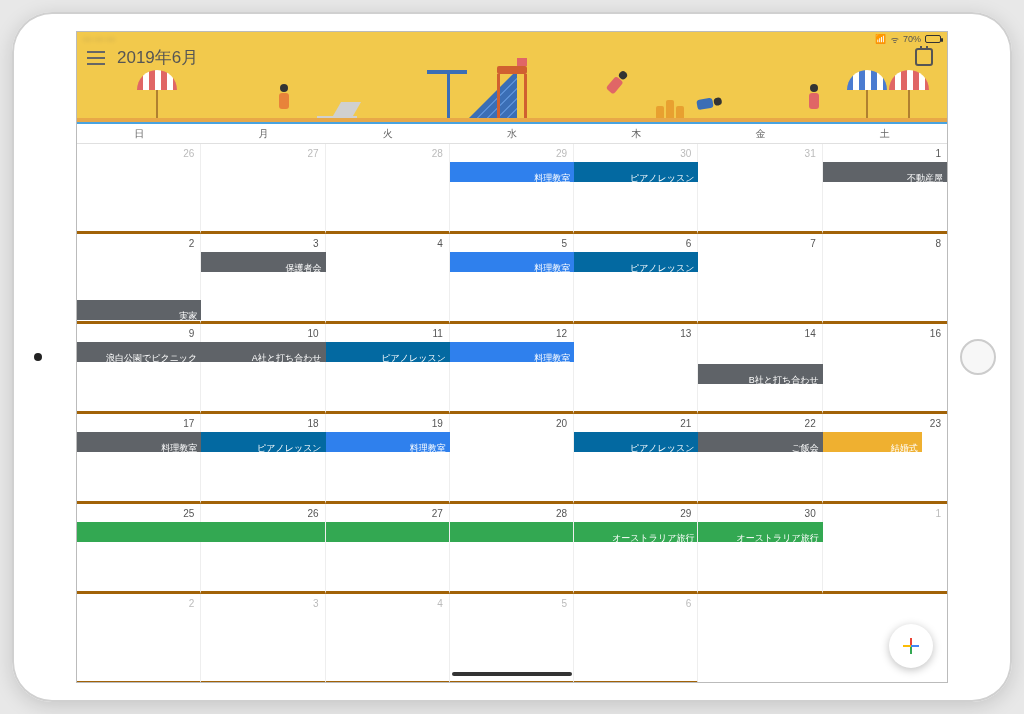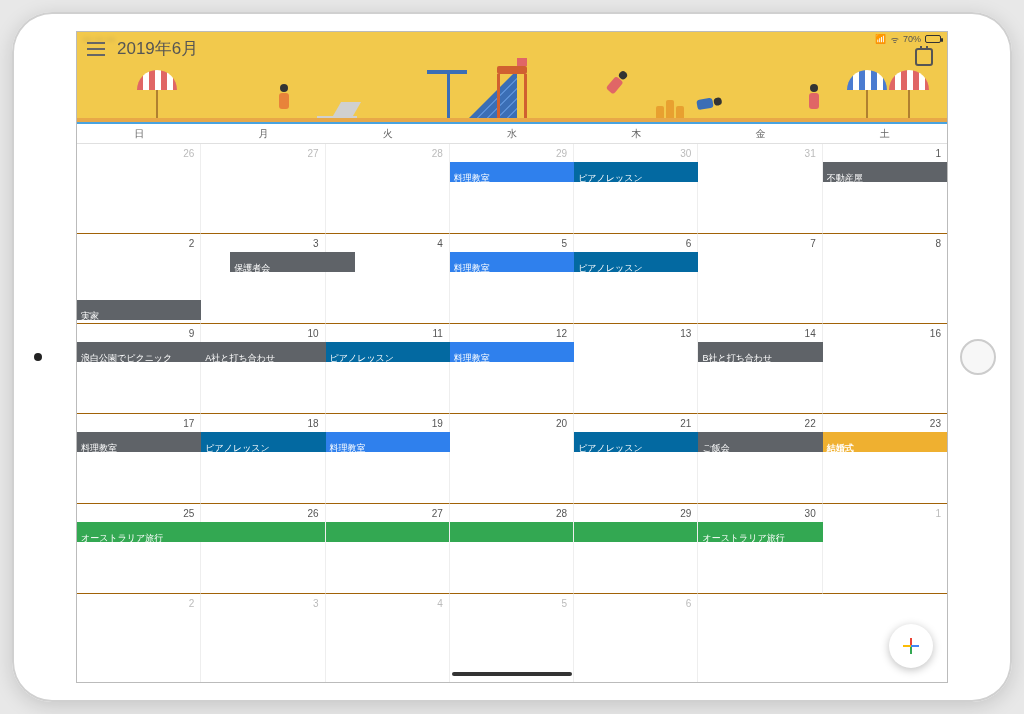--- a/index.html
+++ b/index.html
@@ -90,21 +90,21 @@
   }
   .header-ground {
     position: absolute;
     bottom: 0; left: 0; right: 0;
     height: 6px;
     background: #e8a848;
     border-bottom: 2px solid #4aa3df;
   }
   .header-bar {
     position: absolute;
-    top: 5px; left: 10px;
+    top: 14px; left: 10px;
     display: flex;
     align-items: center;
     gap: 12px;
     z-index: 5;
     color: #555;
   }
   .menu-icon {
     width: 18px; height: 14px;
     display: flex; flex-direction: column;
     justify-content: space-between;
@@ -190,24 +190,25 @@
 
   
   .cal-grid {
     display: grid;
     grid-template-columns: repeat(7, 1fr);
     grid-template-rows: repeat(6, 1fr);
     height: 540px;
   }
   .cell {
     border-right: 1px solid #eee;
-    border-bottom: 1px solid #a16207;
+    border-bottom: 3px solid #a16207;
     position: relative;
     font-size: 9px;
     overflow: visible;
+    text-align: right;
   }
   .cell:nth-child(7n){ border-right:none;}
   .date-num {
     position: absolute;
     top: 4px; right: 6px;
     font-size: 10px;
     color: #555;
   }
   .date-num.dim { color: #bbb; }
   .event {
@@ -363,21 +364,21 @@
         <div class="cell">
           <div class="date-num">1</div>
           <div class="event gray" style="width: 124.286px;">不動産屋</div>
         </div>
         <div class="cell">
           <div class="date-num">2</div>
           <div class="event gray" style="width: 124.286px; margin-top: 48px;">実家</div>
         </div>
         <div class="cell">
           <div class="date-num">3</div>
-          <div class="event gray" style="width: 124.286px; margin-left: 29px;">保護者会</div>
+          <div class="event gray" style="width: 124.286px;">保護者会</div>
         </div>
         <div class="cell">
           <div class="date-num">4</div>
         </div>
         <div class="cell">
           <div class="date-num">5</div>
           <div class="event blue" style="width: 124.286px;">料理教室</div>
         </div>
         <div class="cell">
           <div class="date-num">6</div>
@@ -403,21 +404,21 @@
         </div>
         <div class="cell">
           <div class="date-num">12</div>
           <div class="event blue" style="width: 124.286px;">料理教室</div>
         </div>
         <div class="cell">
           <div class="date-num">13</div>
         </div>
         <div class="cell">
           <div class="date-num">14</div>
-          <div class="event gray" style="width: 124.286px;">B社と打ち合わせ</div>
+          <div class="event gray" style="width: 124.286px; margin-top: 22px;">B社と打ち合わせ</div>
         </div>
         <div class="cell">
           <div class="date-num">16</div>
         </div>
         <div class="cell">
           <div class="date-num">17</div>
           <div class="event gray" style="width: 124.286px;">料理教室</div>
         </div>
         <div class="cell">
           <div class="date-num">18</div>
@@ -433,21 +434,21 @@
         <div class="cell">
           <div class="date-num">21</div>
           <div class="event pink" style="width: 124.286px;">ピアノレッスン</div>
         </div>
         <div class="cell">
           <div class="date-num">22</div>
           <div class="event gray" style="width: 124.286px;">ご飯会</div>
         </div>
         <div class="cell">
           <div class="date-num">23</div>
-          <div class="event yellow" style="width: 124px; font-weight: bold;">結婚式</div>
+          <div class="event yellow" style="width: 99px;">結婚式</div>
         </div>
         <div class="cell">
           <div class="date-num">25</div>
           <div class="event green" style="width: 621.429px;">オーストラリア旅行</div>
         </div>
         <div class="cell">
           <div class="date-num">26</div>
         </div>
         <div class="cell">
           <div class="date-num">27</div>

